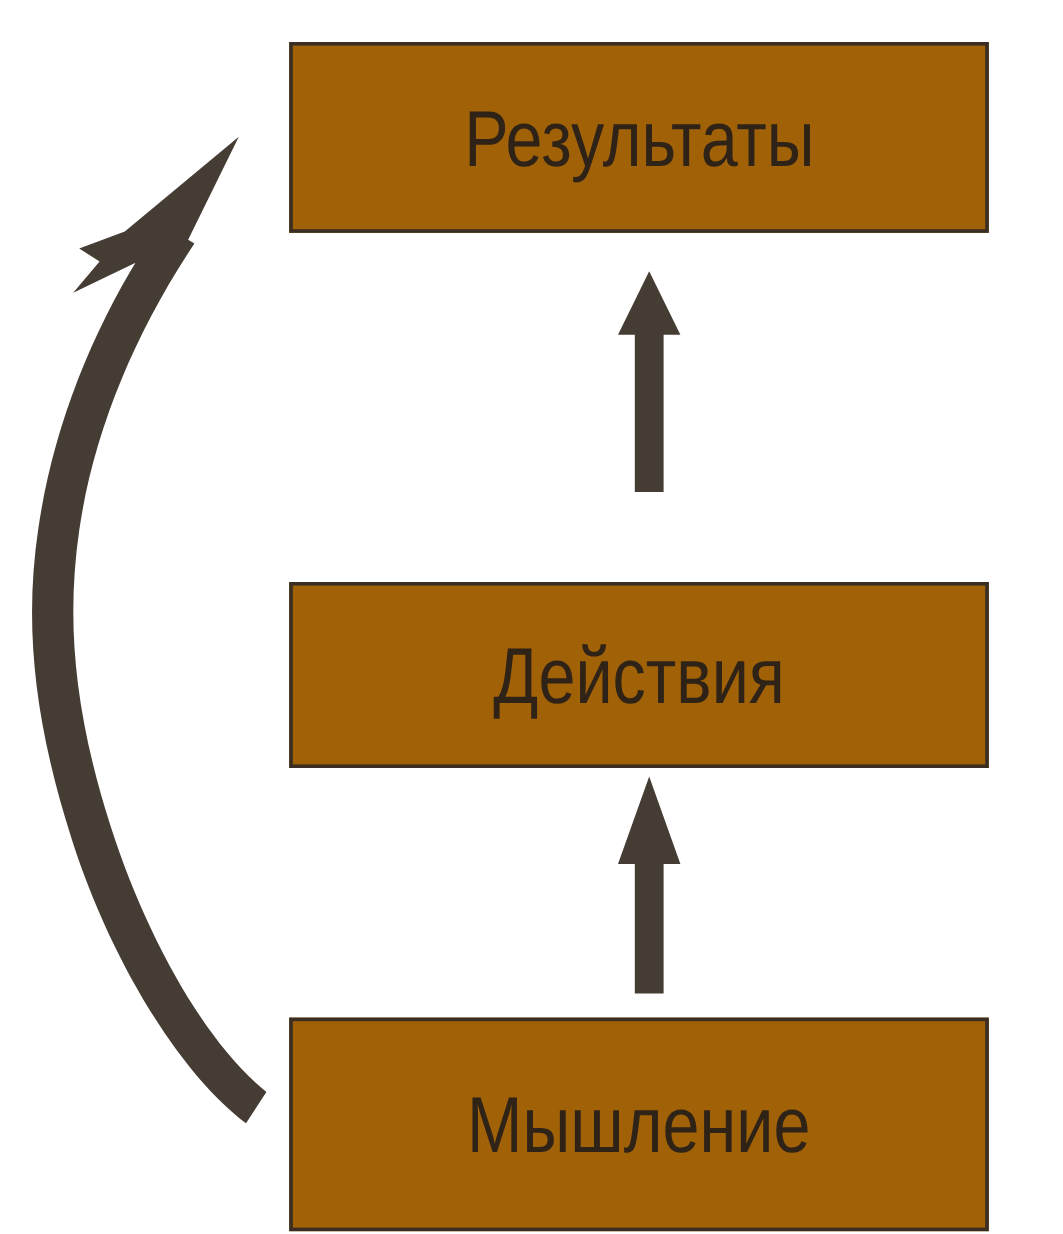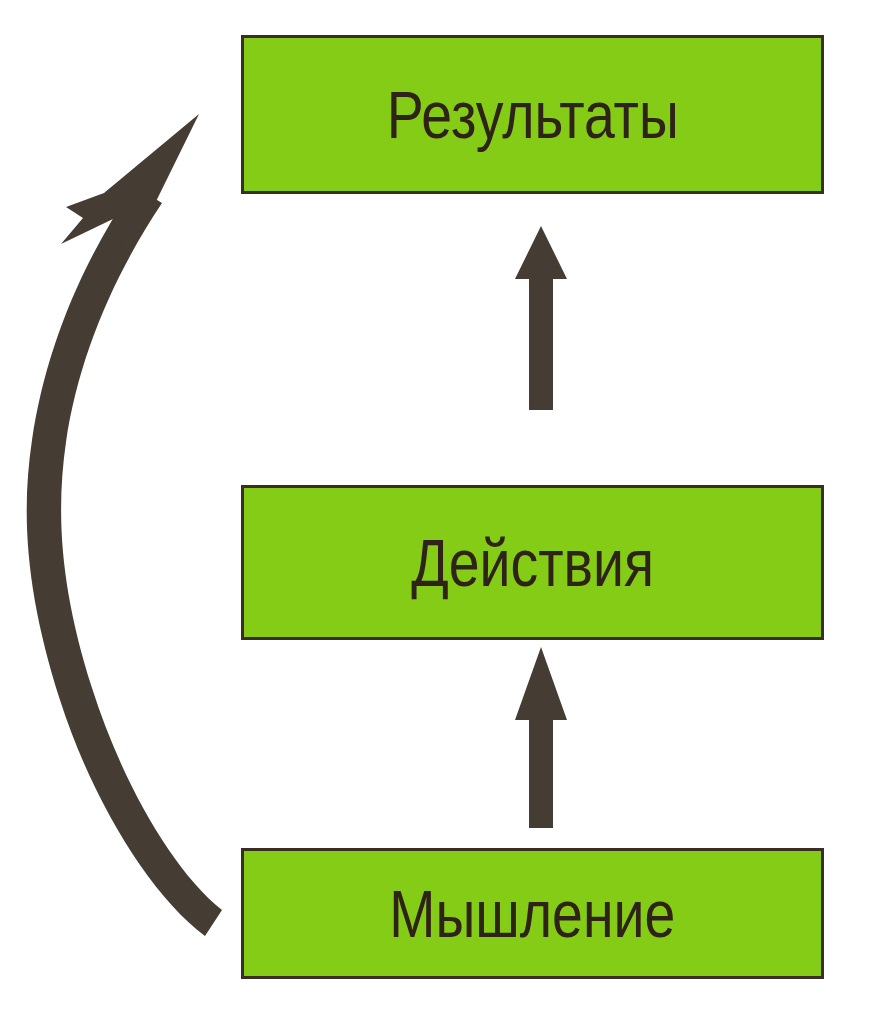--- a/index.html
+++ b/index.html
@@ -13,41 +13,41 @@
   #diagram-canvas {
     position: relative;
     width: 886px;
     height: 1028px;
     background: #ffffff;
     overflow: hidden;
   }
   .node-box {
     position: absolute;
     box-sizing: border-box;
-    background: #84cc16;
+    background: #a16207;
     border: 3px solid #3a2e23;
     display: flex;
     align-items: center;
     justify-content: center;
   }
   .node-label {
     font-family: "Liberation Sans Narrow", "Liberation Sans", "DejaVu Sans", sans-serif;
     font-size: 66px;
     font-weight: 400;
     line-height: 1;
     color: #2f2318;
     letter-spacing: 0px;
     transform: scaleX(0.84);
     transform-origin: center center;
     white-space: nowrap;
     user-select: none;
   }
   #box-results  { left: 241px; top: 35px;  width: 583px; height: 159px; }
   #box-actions  { left: 241px; top: 453px; width: 583px; height: 155px; margin-top: 32px; }
-  #box-thinking { left: 241px; top: 848px; width: 583px; height: 131px; }
+  #box-thinking { left: 241px; top: 848px; width: 583px; height: 178px; }
 
   .arrow-layer {
     position: absolute;
     left: 0;
     top: 0;
     width: 886px;
     height: 1028px;
     pointer-events: none;
   }
 </style>

